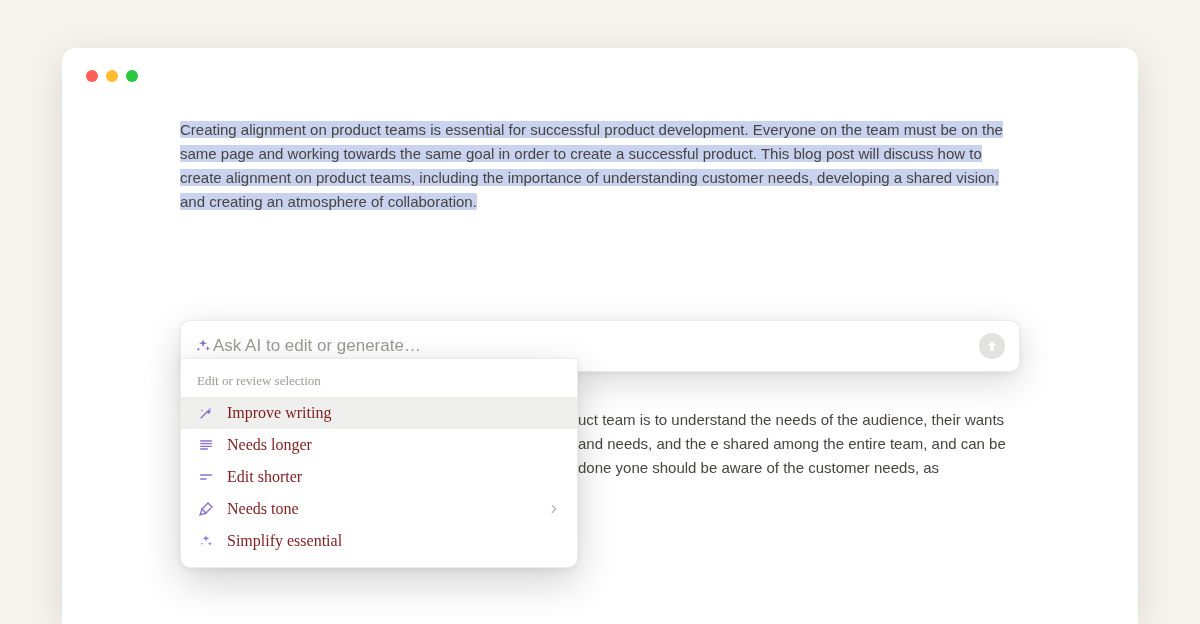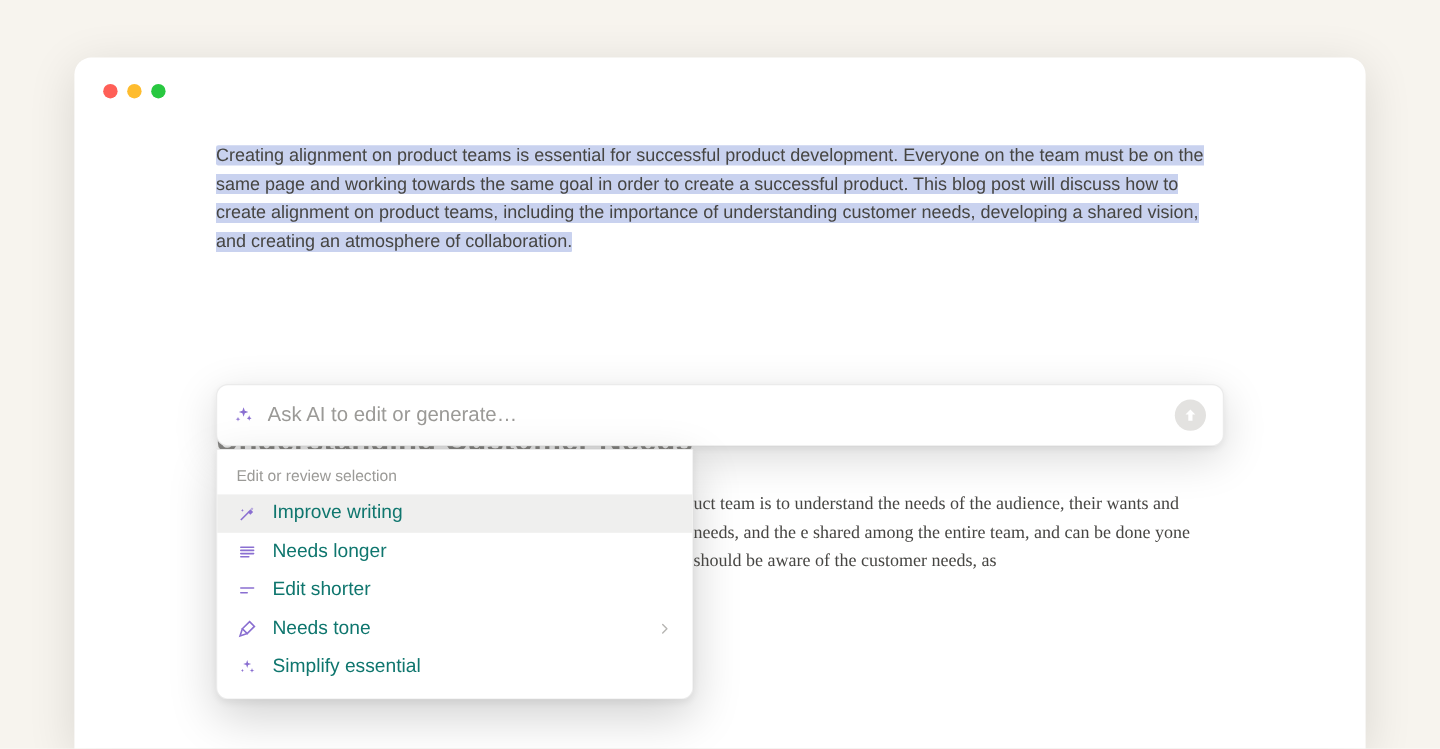--- a/index.html
+++ b/index.html
@@ -71,21 +71,20 @@
     position:absolute;
     left:0; right:0;
     top:202px;
     background:#fff;
     border:1px solid var(--border);
     border-radius:10px;
     box-shadow:0 10px 36px rgba(0,0,0,0.15), 0 2px 6px rgba(0,0,0,0.06);
     display:flex;
     align-items:center;
     padding:12px 14px;
-    gap:10px;
   }
   .ai-bar .sparkle{color:var(--accent);flex:0 0 auto;display:flex;}
   .ai-bar input{
     flex:1;
     border:none;
     outline:none;
     font-size:17px;
     color:var(--text);
     background:transparent;
   }
@@ -93,41 +92,42 @@
   .send-btn{
     width:26px;height:26px;border-radius:50%;
     background:#e3e2e0;
     display:flex;align-items:center;justify-content:center;
     color:#fff;
   }
 
   .menu{
     position:absolute;
     left:0;
-    top:256px;
+    top:240px;
     width:398px;
     background:#fff;
     border:1px solid var(--border);
     border-radius:0 0 10px 10px;
     box-shadow:0 14px 40px rgba(0,0,0,0.18), 0 2px 6px rgba(0,0,0,0.06);
     padding:8px 0 10px 0;
+    font-family:Liberation Serif, serif;
   }
   .menu-header{
     font-size:13px;
     color:var(--text-muted);
     padding:6px 16px 8px 16px;
     font-weight:500;
   }
   .menu-item{
     display:flex;
     align-items:center;
     gap:12px;
     padding:7px 16px;
     font-size:16px;
-    color:#0f766e;
+    color:#7f1d1d;
     cursor:default;
     position:relative;
   }
   .menu-item.hover{background:var(--menu-hover);}
   .menu-item .icon{
     width:18px;height:18px;
     color:var(--accent);
     display:flex;align-items:center;justify-content:center;
     flex:0 0 18px;
   }
@@ -235,17 +235,17 @@
         <span class="icon">
           <svg width="16" height="16" viewBox="0 0 24 24" fill="currentColor">
               <path d="M12 3l1.2 3.6L17 8l-3.8 1.2L12 13l-1.2-3.8L7 8l3.8-1.4L12 3zm6 10l.8 2.4L21 16l-2.2.8L18 19l-.8-2.2L15 16l2.2-.6L18 13zM6 14l.6 1.8L8 16l-1.4.6L6 18l-.6-1.4L4 16l1.4-.2L6 14z"></path>
             </svg>
         </span>
         <span>Simplify essential</span>
       </div>
     </div>
 
     <div class="para" style="position:absolute;top:290px;left:398px;right:0;">
-      <span style="display:block;font-family:Liberation Serif, serif;">uct team is to understand the needs of the audience, their wants and needs, and the e shared among the entire team, and can be done yone should be aware of the customer needs, as</span>
+      <span style="display:block;">uct team is to understand the needs of the audience, their wants and needs, and the e shared among the entire team, and can be done yone should be aware of the customer needs, as</span>
     </div>
 
   </div>
 </div>
 
 </body></html>

